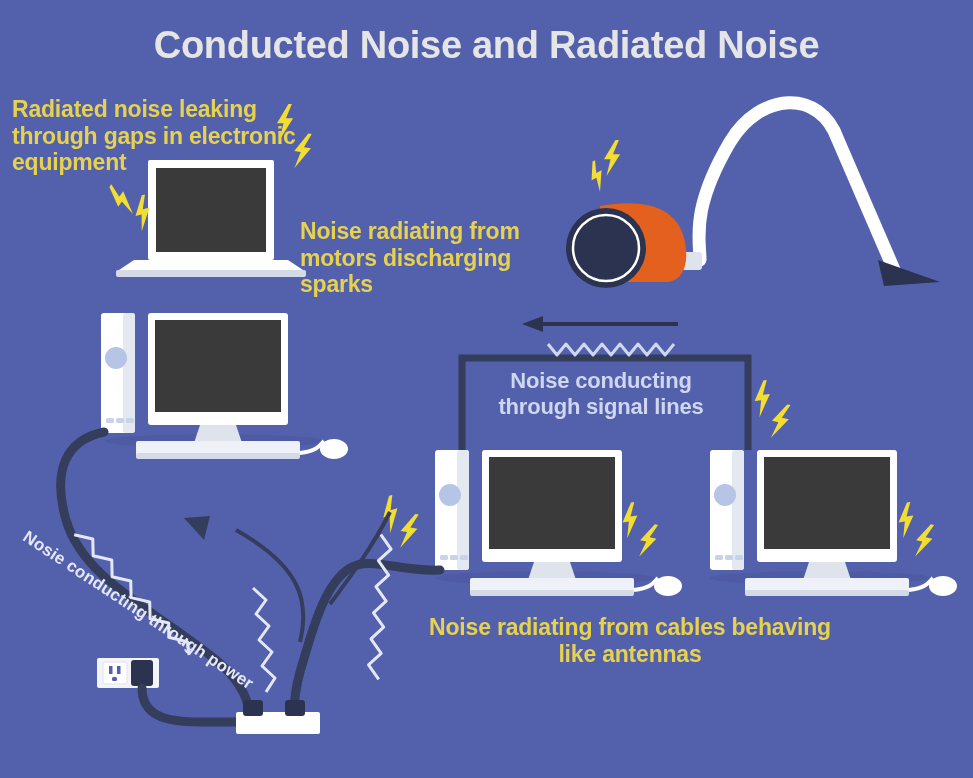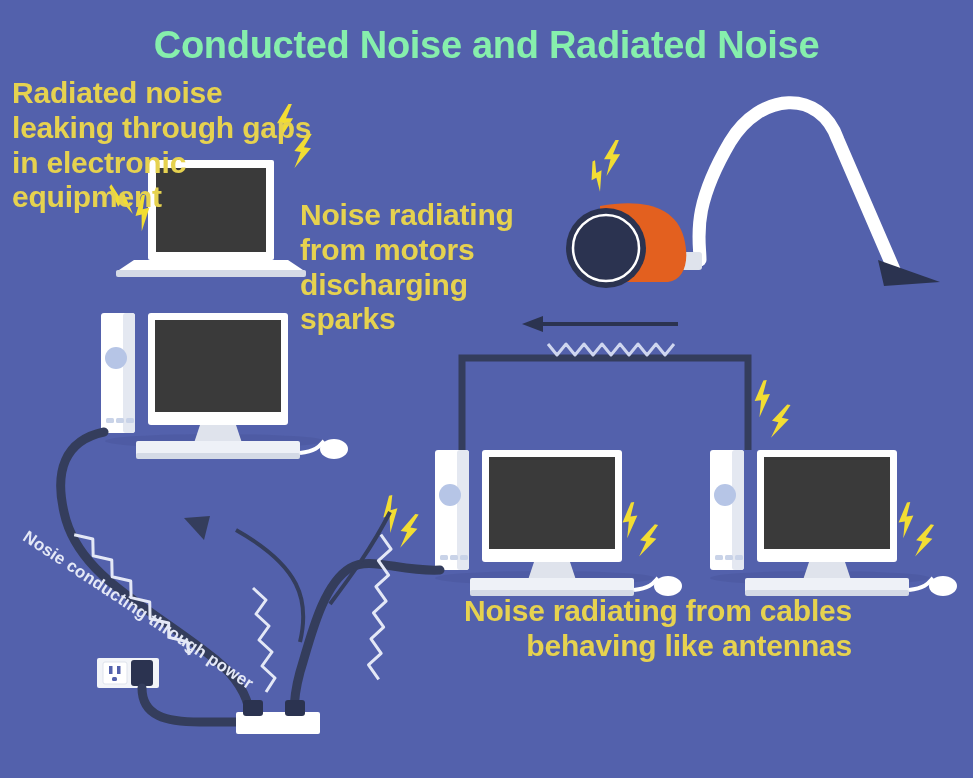--- a/index.html
+++ b/index.html
@@ -23,41 +23,42 @@
     height: 778px;
   }
   .txt { position: absolute; white-space: pre; }
 
   #title {
     left: 0; top: 26px;
     width: 973px;
     text-align: center;
     font-size: 38px;
     font-weight: bold;
-    color: #86efac;
+    color: #e5e5e5;
     letter-spacing: -0.3px;
     line-height: 1.05;
     white-space: normal;
   }
   .yellow-label {
     color: #e6d24f;
     font-weight: bold;
-    font-size: 30px;
+    font-size: 23px;
     line-height: 1.16;
     letter-spacing: -0.2px;
     white-space: normal;
+    margin-top: 20px;
   }
   #label-radiated-gaps {
     left: 12px; top: 76px; width: 320px; text-align: left;
   }
   #label-motors {
     left: 300px; top: 198px; width: 270px; 
   }
   #label-antennas {
-    left: 432px; top: 594px; width: 420px; text-align: right;
+    left: 420px; top: 594px; width: 420px; text-align: center;
   }
   #label-signal-lines {
     left: 468px; top: 368px; width: 266px; text-align: center;
     color: #cfd6ef;
     font-weight: bold;
     font-size: 22px;
     line-height: 1.2;
     letter-spacing: -0.2px;
     white-space: normal;
   }
@@ -253,18 +254,19 @@
       </g>
     </g>
   </svg>
 
   <div id="title" class="txt">Conducted Noise and Radiated Noise</div>
 
   <div id="label-radiated-gaps" class="txt yellow-label">Radiated noise leaking through gaps in electronic equipment</div>
 
   <div id="label-motors" class="txt yellow-label">Noise radiating from motors discharging sparks</div>
 
+  <div id="label-signal-lines" class="txt">Noise conducting through signal lines</div>
 
   <div id="label-power" class="txt">Nosie conducting through power</div>
 
   <div id="label-antennas" class="txt yellow-label">Noise radiating from cables behaving like antennas</div>
 
 </div>
 
 </body></html>

